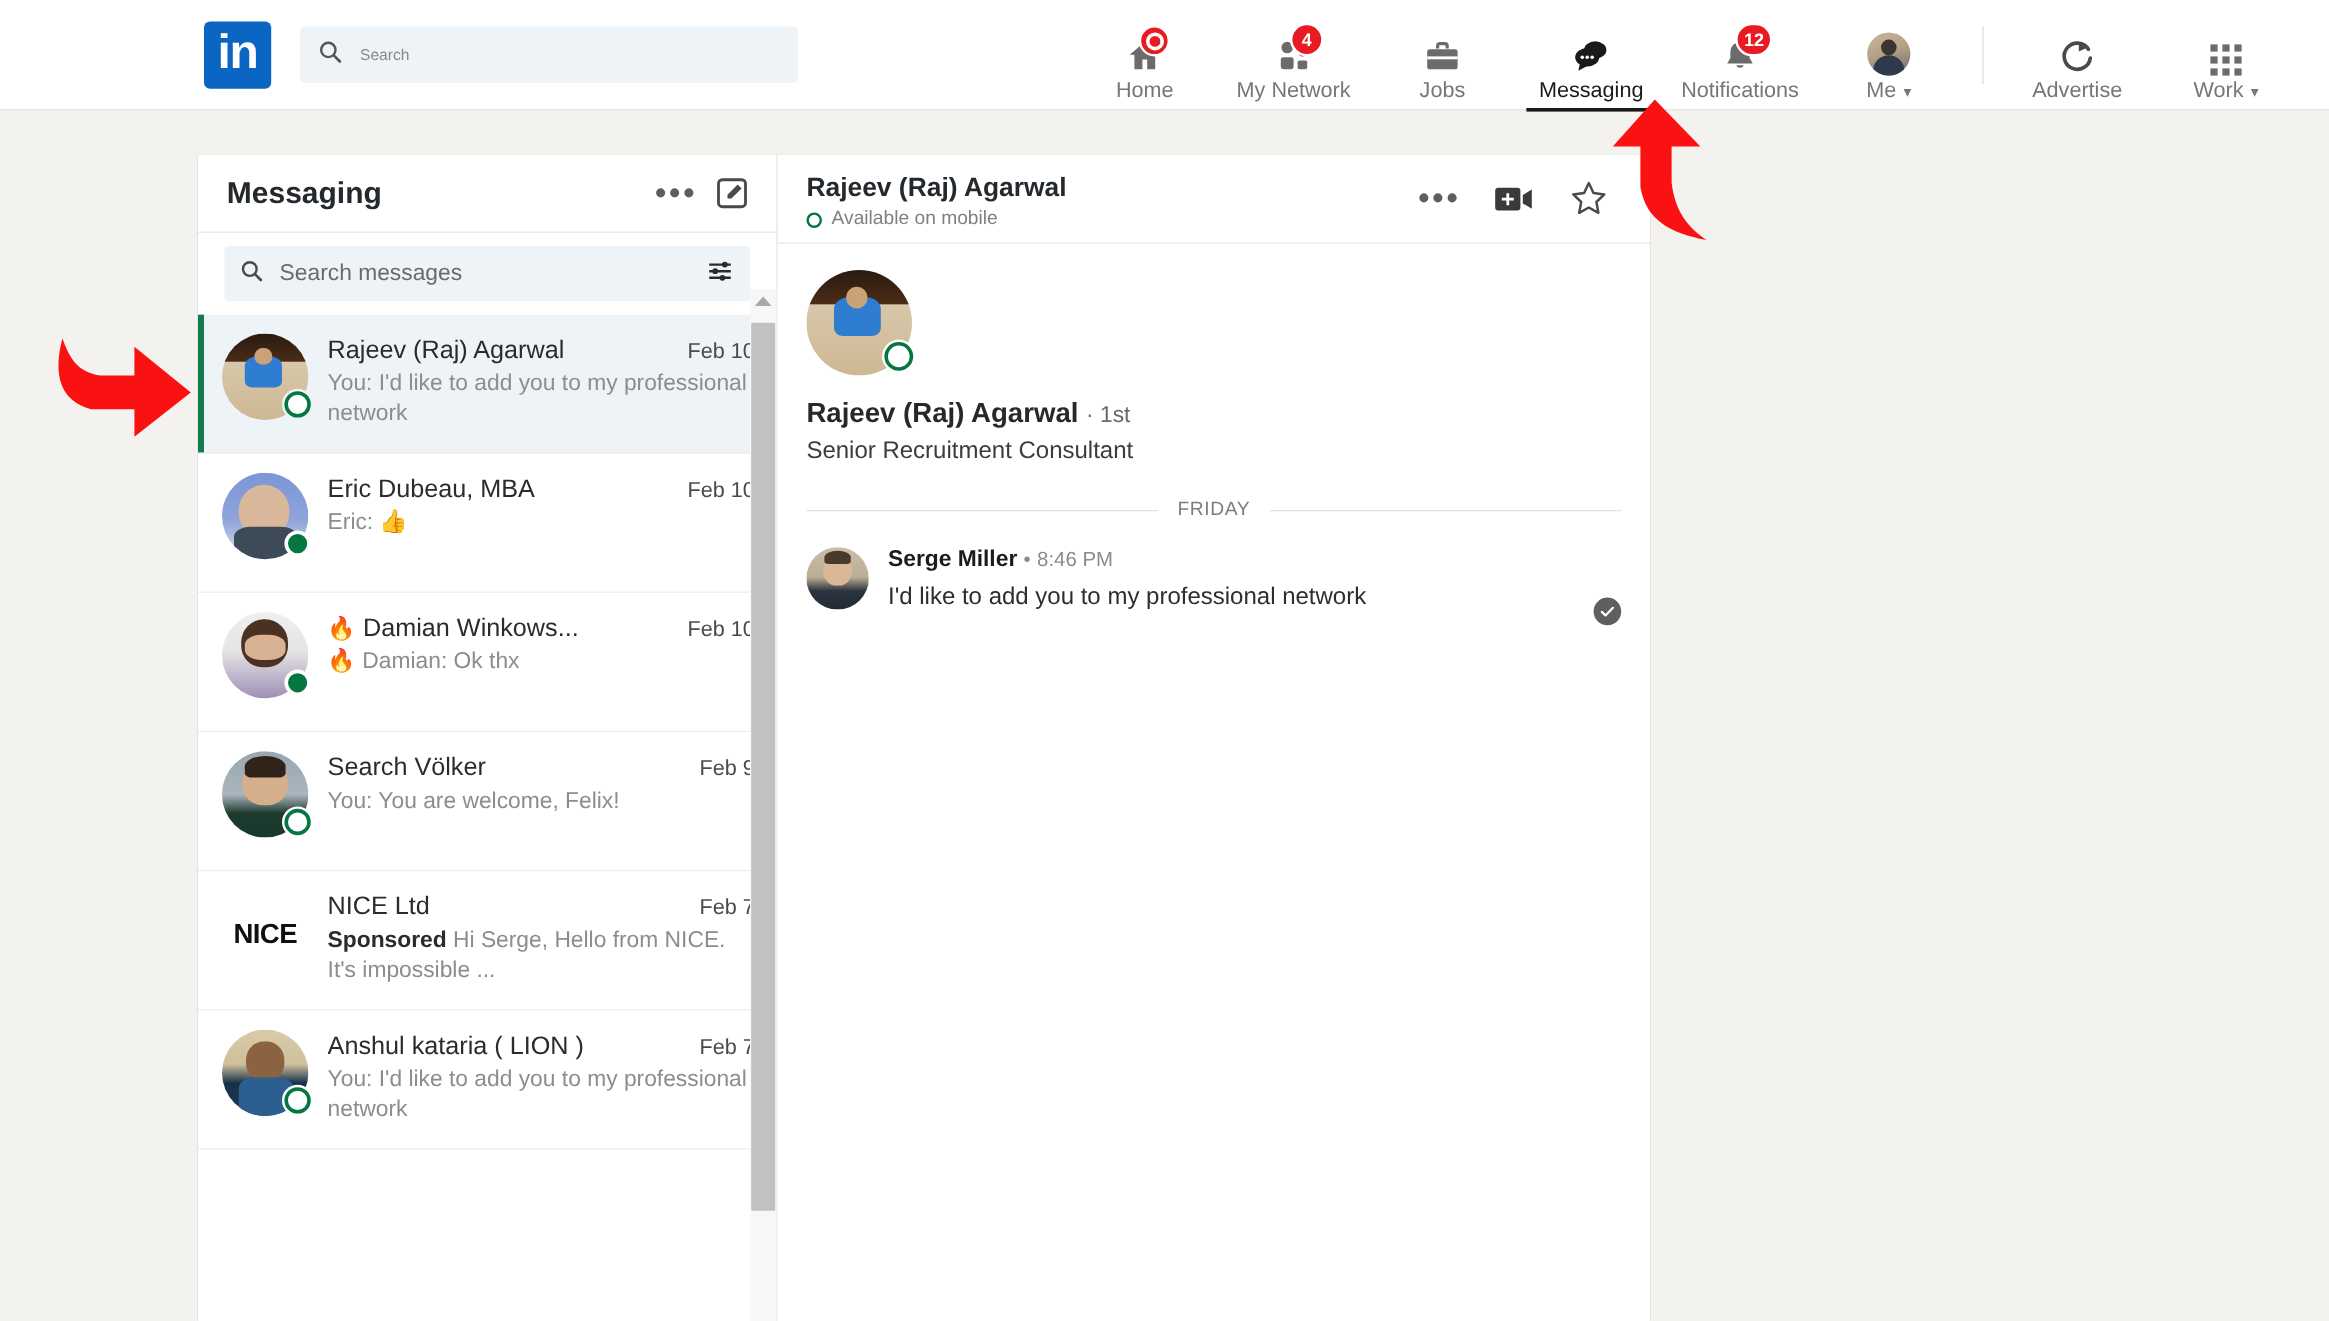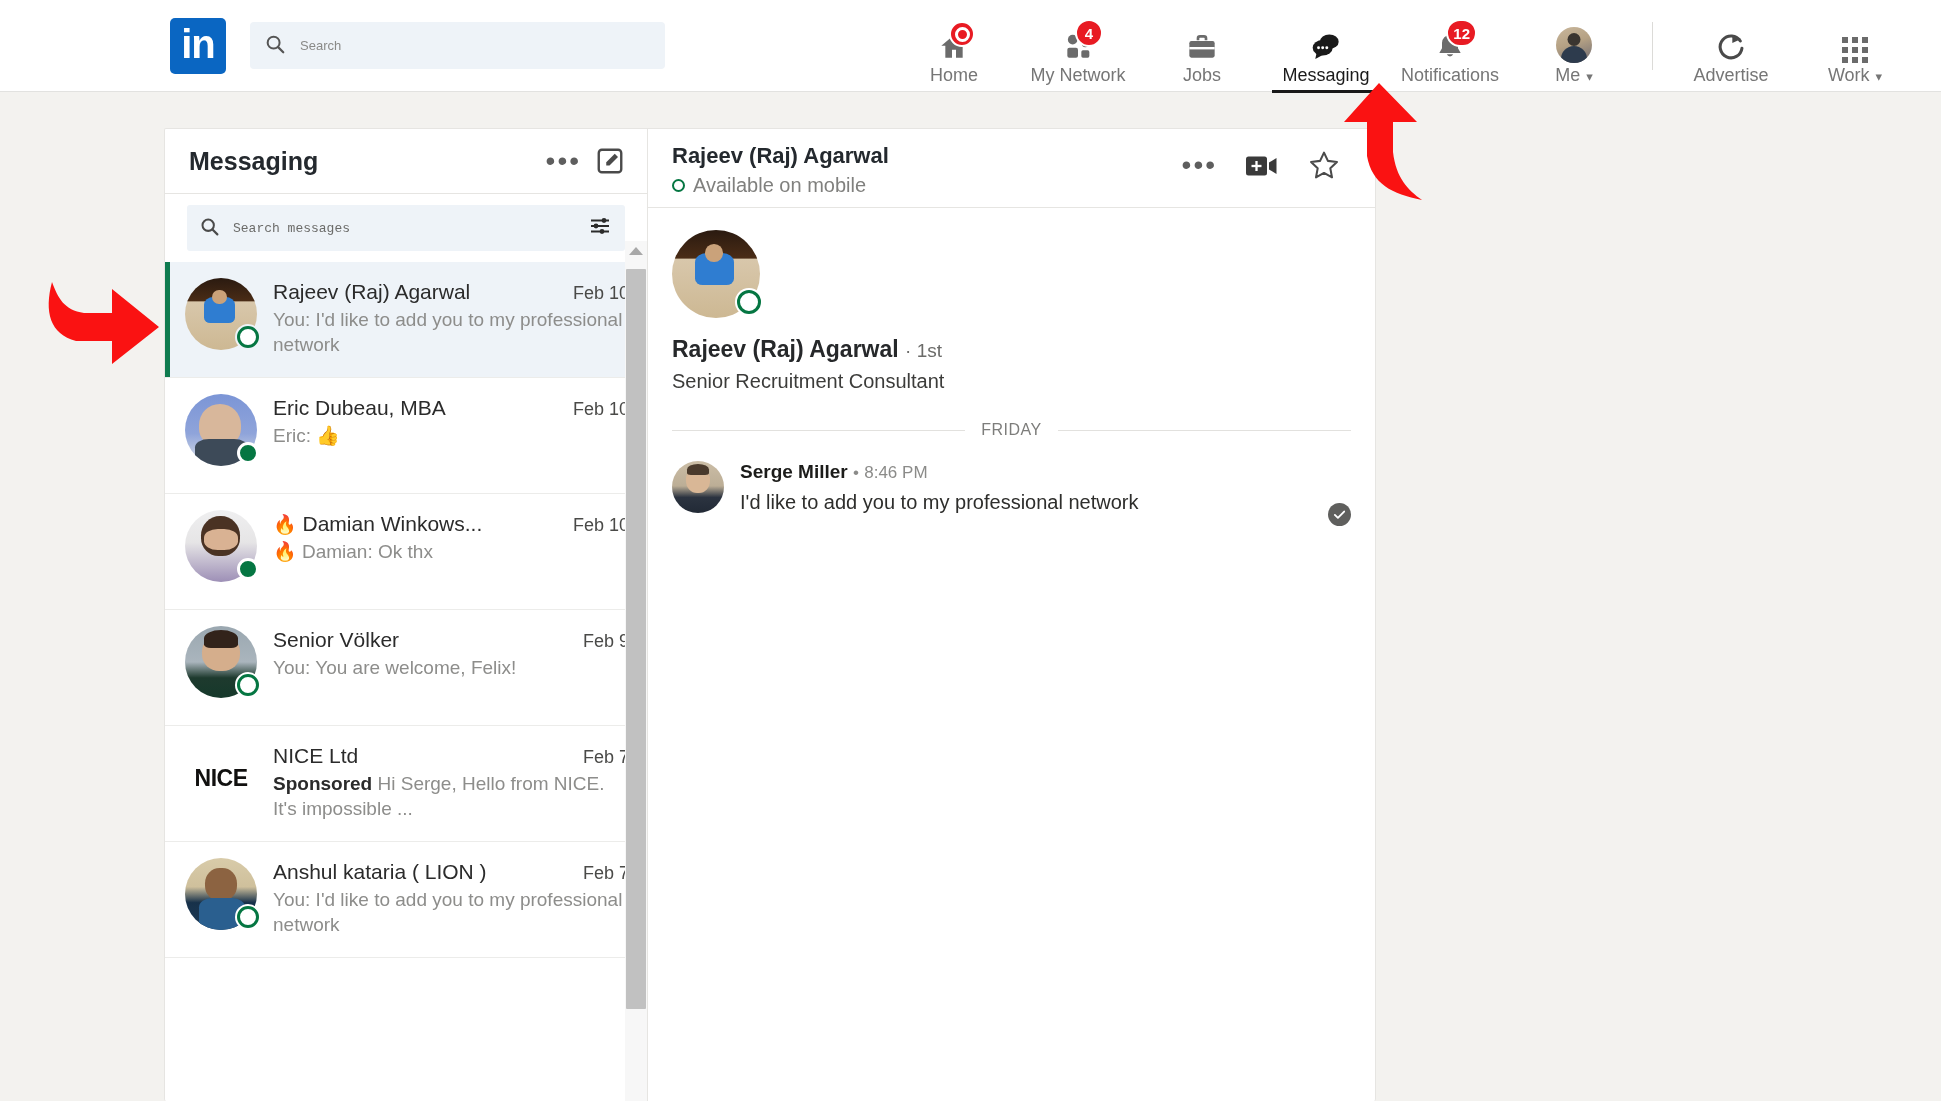--- a/index.html
+++ b/index.html
@@ -157,22 +157,22 @@
   .compose-btn { cursor: pointer; display: flex; align-items: center; }
 
   .search-row { padding: 11px 22px 11px 22px; }
   .search-msgs {
     height: 46px; background: #eef3f8; border-radius: 3px;
     display: flex; align-items: center; padding: 0 12px;
   }
   .search-msgs .mag { margin-right: 11px; }
   .search-msgs input {
     flex: 1; border: none; background: transparent; outline: none;
-    font-size: 13px; color: #5d5d5b;
-    font-family: Liberation Mono, monospace;
+    font-size: 19px; color: #5d5d5b;
+    font-family: Liberation Sans, sans-serif;
   }
   .search-msgs input::placeholder { color: #6b6b69; opacity: 1; }
   .filter-btn { cursor: pointer; padding-left: 8px; }
 
   .conv-list { flex: 1; overflow: hidden; position: relative; }
 
   .conv {
     display: flex;
     padding: 16px 18px 16px 20px;
     border-bottom: 1px solid #ececea;
@@ -248,21 +248,21 @@
   
   .thread-panel { flex: 1; display: flex; flex-direction: column; min-width: 0; }
   .thread-head {
     padding: 14px 22px 10px 24px;
     border-bottom: 1px solid #e6e5e2;
     display: flex; align-items: flex-start;
   }
   .thread-head-info { flex: 1; min-width: 0; }
   .thread-name { font-size: 22px; color: #24292e; font-weight: 600; }
   .thread-status {
-    margin-top: 5px; font-size: 20px; color: #80807e;
+    margin-top: 5px; font-size: 16px; color: #80807e;
     display: flex; align-items: center;
   }
   .status-ring {
     width: 13px; height: 13px; border-radius: 50%;
     border: 2px solid #057642; margin-right: 8px; flex: 0 0 auto;
   }
   .thread-actions { display: flex; align-items: center; gap: 4px; padding-top: 6px; }
   .thread-actions .act { padding: 0 12px; cursor: pointer; display: flex; align-items: center; }
 
   .thread-body { flex: 1; padding: 22px 24px 0 24px; overflow: hidden; }
@@ -594,21 +594,21 @@
 
       <div class="conv">
         <div class="conv-av-wrap">
           <div class="conv-av">
               <div class="ph felix"></div>
             </div>
           <div class="presence mobile"></div>
         </div>
         <div class="conv-body">
           <div class="conv-top">
-            <div class="conv-name">Senior Völker</div>
+            <div class="conv-name">Search Völker</div>
             <div class="conv-date">Feb 9</div>
           </div>
           <div class="conv-snippet">You: You are welcome, Felix!</div>
         </div>
       </div>
 
       <div class="conv">
         <div class="conv-av-wrap">
           <div class="nice-logo">NICE</div>
         </div>

